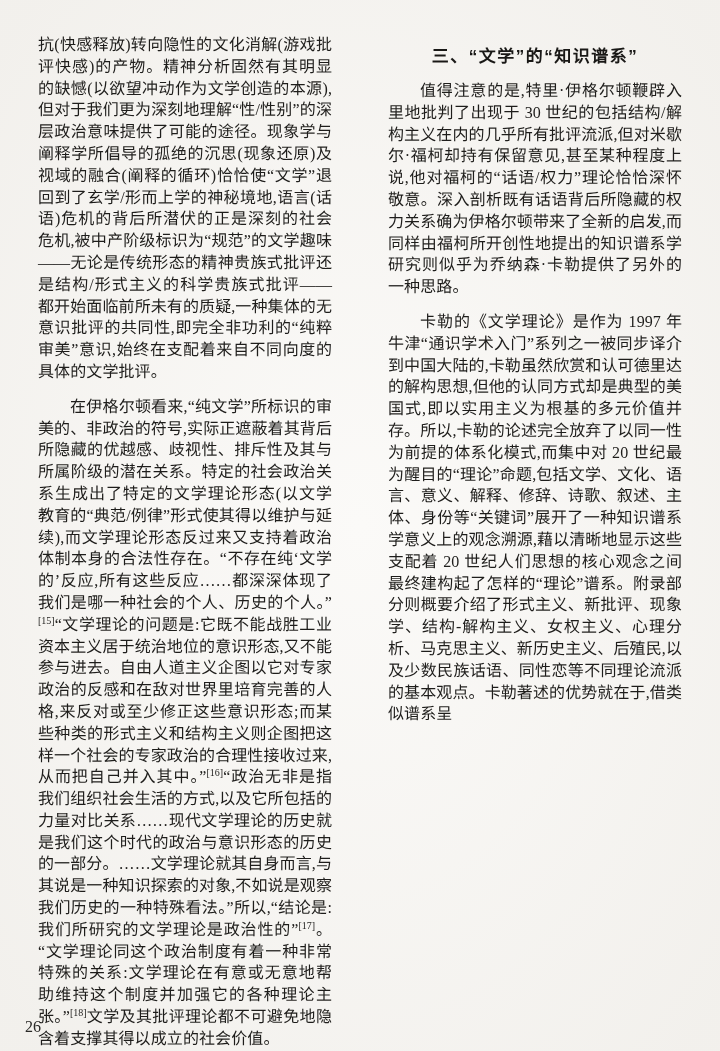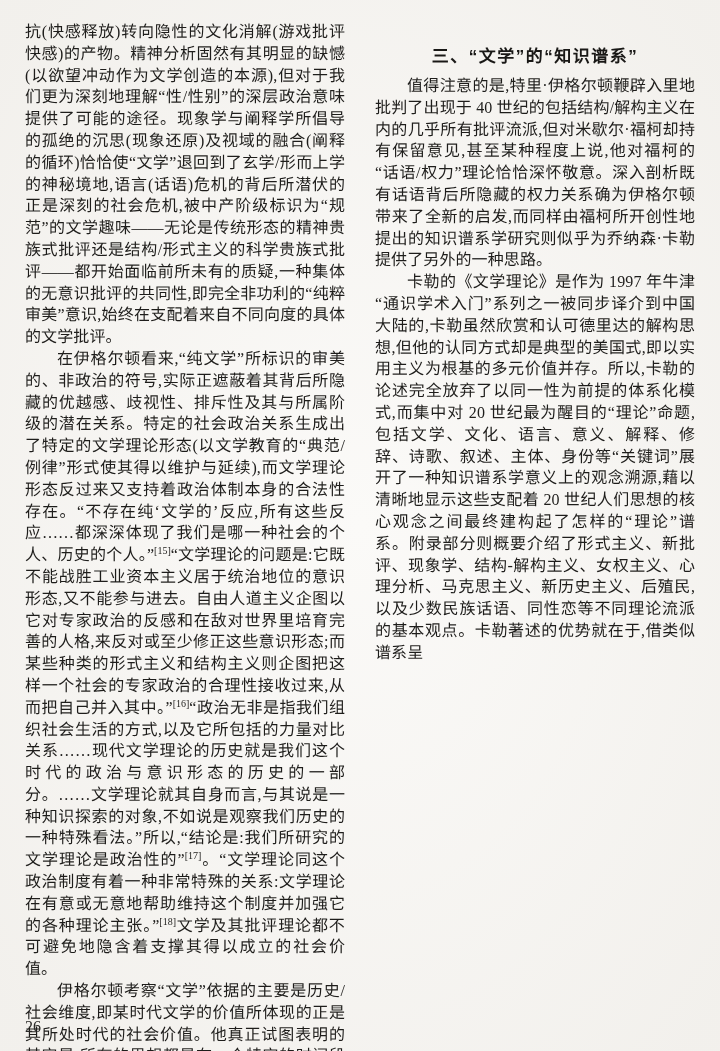--- a/index.html
+++ b/index.html
@@ -25,21 +25,21 @@
       #f7f5f1;
   }
   .columns {
     display: flex;
     gap: 30px;
   }
   .column {
     width: 320px;
   }
   .column p.para {
-    margin: 0;
+    margin: 13px;
     font-size: 16px;
     line-height: 21.8px;
     text-align: justify;
     text-justify: inter-ideograph;
     letter-spacing: 0.1px;
   }
   .column p.para.indent {
     text-indent: 2em;
   }
   sup.fn {
@@ -71,18 +71,18 @@
 
 <div class="page">
   <div class="columns">
     <div class="column">
         <p class="para">抗(快感释放)转向隐性的文化消解(游戏批评快感)的产物。精神分析固然有其明显的缺憾(以欲望冲动作为文学创造的本源),但对于我们更为深刻地理解“性/性别”的深层政治意味提供了可能的途径。现象学与阐释学所倡导的孤绝的沉思(现象还原)及视域的融合(阐释的循环)恰恰使“文学”退回到了玄学/形而上学的神秘境地,语言(话语)危机的背后所潜伏的正是深刻的社会危机,被中产阶级标识为“规范”的文学趣味——无论是传统形态的精神贵族式批评还是结构/形式主义的科学贵族式批评——都开始面临前所未有的质疑,一种集体的无意识批评的共同性,即完全非功利的“纯粹审美”意识,始终在支配着来自不同向度的具体的文学批评。</p>
         <p class="para indent">在伊格尔顿看来,“纯文学”所标识的审美的、非政治的符号,实际正遮蔽着其背后所隐藏的优越感、歧视性、排斥性及其与所属阶级的潜在关系。特定的社会政治关系生成出了特定的文学理论形态(以文学教育的“典范/例律”形式使其得以维护与延续),而文学理论形态反过来又支持着政治体制本身的合法性存在。“不存在纯‘文学的’反应,所有这些反应……都深深体现了我们是哪一种社会的个人、历史的个人。”<sup class="fn">[15]</sup>“文学理论的问题是:它既不能战胜工业资本主义居于统治地位的意识形态,又不能参与进去。自由人道主义企图以它对专家政治的反感和在敌对世界里培育完善的人格,来反对或至少修正这些意识形态;而某些种类的形式主义和结构主义则企图把这样一个社会的专家政治的合理性接收过来,从而把自己并入其中。”<sup class="fn">[16]</sup>“政治无非是指我们组织社会生活的方式,以及它所包括的力量对比关系……现代文学理论的历史就是我们这个时代的政治与意识形态的历史的一部分。……文学理论就其自身而言,与其说是一种知识探索的对象,不如说是观察我们历史的一种特殊看法。”所以,“结论是:我们所研究的文学理论是政治性的”<sup class="fn">[17]</sup>。“文学理论同这个政治制度有着一种非常特殊的关系:文学理论在有意或无意地帮助维持这个制度并加强它的各种理论主张。”<sup class="fn">[18]</sup>文学及其批评理论都不可避免地隐含着支撑其得以成立的社会价值。</p>
         <p class="para indent">伊格尔顿考察“文学”依据的主要是历史/社会维度,即某时代文学的价值所体现的正是其所处时代的社会价值。他真正试图表明的其实是:所有的思想都是在一个特定的时间段内人类对其自身生存境遇的描述、思考和记录,文学理论也只是对</p>
       </div>
     <div class="column">
         <h3 class="section-heading">三、“文学”的“知识谱系”</h3>
-        <p class="para indent">值得注意的是,特里·伊格尔顿鞭辟入里地批判了出现于 40 世纪的包括结构/解构主义在内的几乎所有批评流派,但对米歇尔·福柯却持有保留意见,甚至某种程度上说,他对福柯的“话语/权力”理论恰恰深怀敬意。深入剖析既有话语背后所隐藏的权力关系确为伊格尔顿带来了全新的启发,而同样由福柯所开创性地提出的知识谱系学研究则似乎为乔纳森·卡勒提供了另外的一种思路。</p>
+        <p class="para indent">值得注意的是,特里·伊格尔顿鞭辟入里地批判了出现于 30 世纪的包括结构/解构主义在内的几乎所有批评流派,但对米歇尔·福柯却持有保留意见,甚至某种程度上说,他对福柯的“话语/权力”理论恰恰深怀敬意。深入剖析既有话语背后所隐藏的权力关系确为伊格尔顿带来了全新的启发,而同样由福柯所开创性地提出的知识谱系学研究则似乎为乔纳森·卡勒提供了另外的一种思路。</p>
         <p class="para indent">卡勒的《文学理论》是作为 1997 年牛津“通识学术入门”系列之一被同步译介到中国大陆的,卡勒虽然欣赏和认可德里达的解构思想,但他的认同方式却是典型的美国式,即以实用主义为根基的多元价值并存。所以,卡勒的论述完全放弃了以同一性为前提的体系化模式,而集中对 20 世纪最为醒目的“理论”命题,包括文学、文化、语言、意义、解释、修辞、诗歌、叙述、主体、身份等“关键词”展开了一种知识谱系学意义上的观念溯源,藉以清晰地显示这些支配着 20 世纪人们思想的核心观念之间最终建构起了怎样的“理论”谱系。附录部分则概要介绍了形式主义、新批评、现象学、结构-解构主义、女权主义、心理分析、马克思主义、新历史主义、后殖民,以及少数民族话语、同性恋等不同理论流派的基本观点。卡勒著述的优势就在于,借类似谱系呈</p>
       </div>
   </div>
   <div class="page-number">26</div>
 </div>
 
 </body></html>

